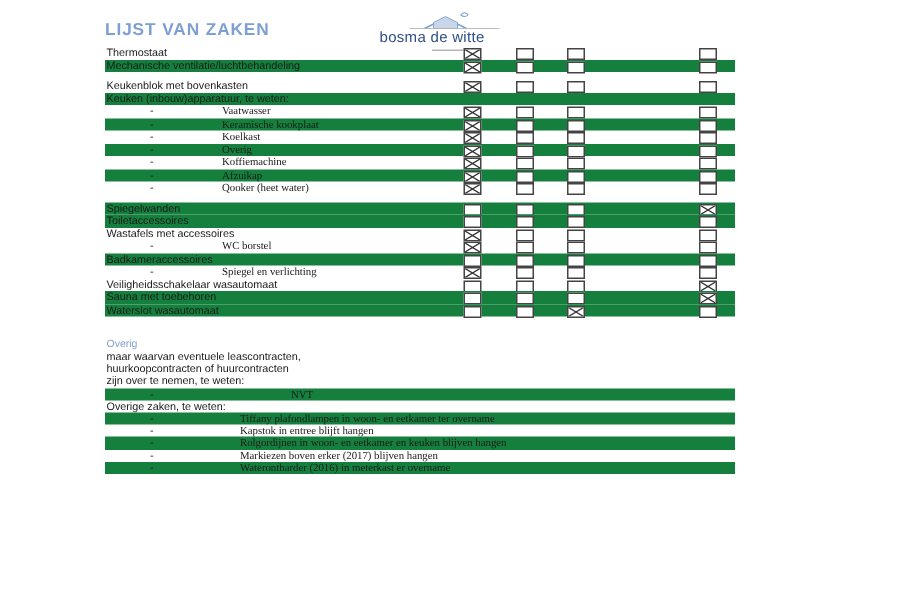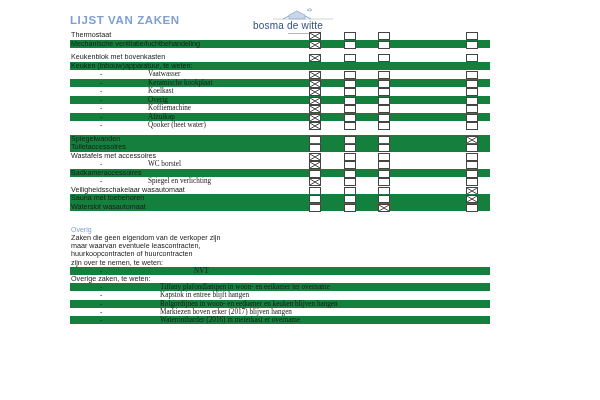--- a/index.html
+++ b/index.html
@@ -265,23 +265,20 @@
           <path d="M0 0 L10 6 M10 0 L0 6" stroke="#333" stroke-width="0.9"></path>
         </svg>
       </span>
       <span class="cb c3"></span>
     </div>
   </div>
 
 <div class="section-head">Overig</div>
 <div class="rows2" id="rows2">
     <div class="row">
-      <span class="lbl">Zaken die geen eigendom van de verkoper zijn</span>
-    </div>
-    <div class="row">
       <span class="lbl">maar waarvan eventuele leascontracten,</span>
     </div>
     <div class="row">
       <span class="lbl">huurkoopcontracten of huurcontracten</span>
     </div>
     <div class="row">
       <span class="lbl">zijn over te nemen, te weten:</span>
     </div>
     <div class="row shade">
       <span class="dash">-</span>

